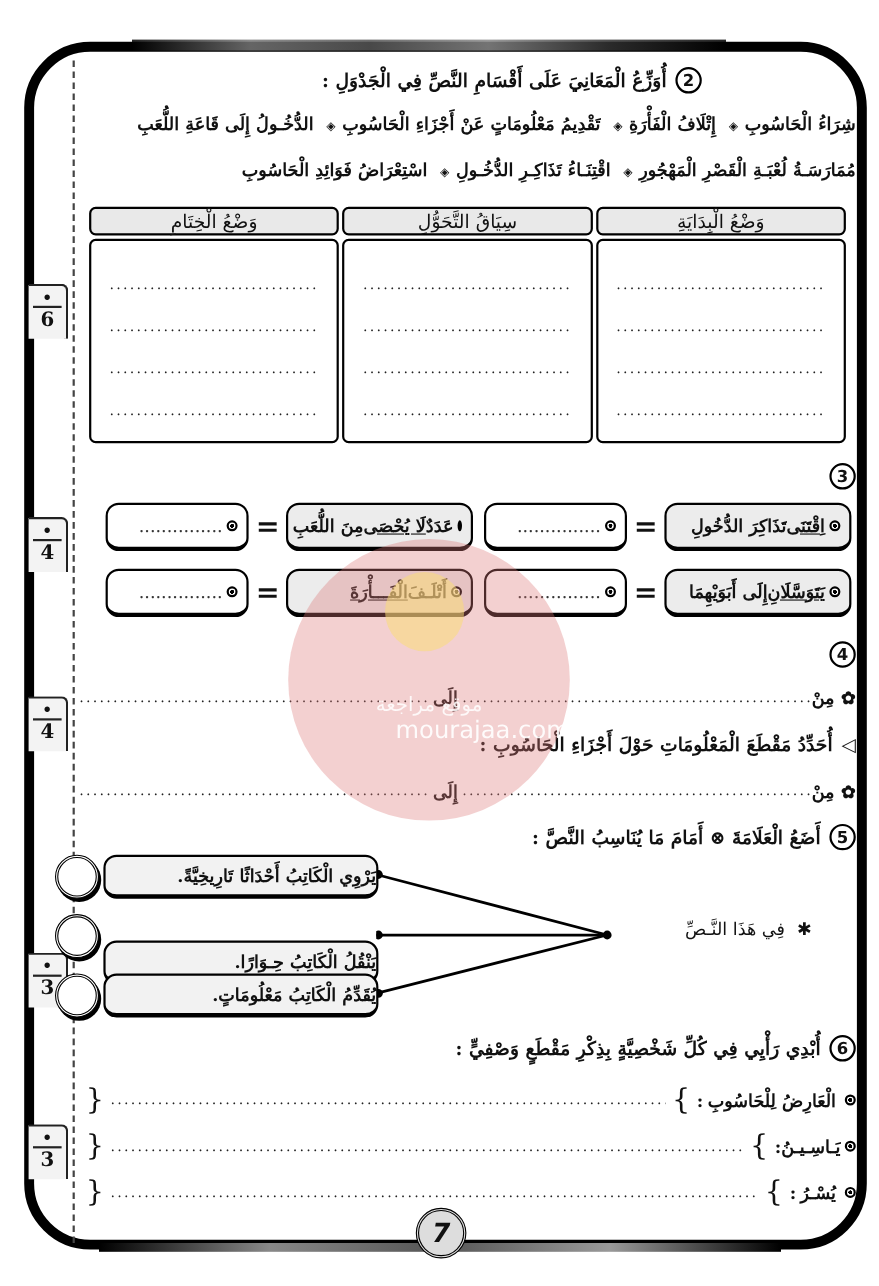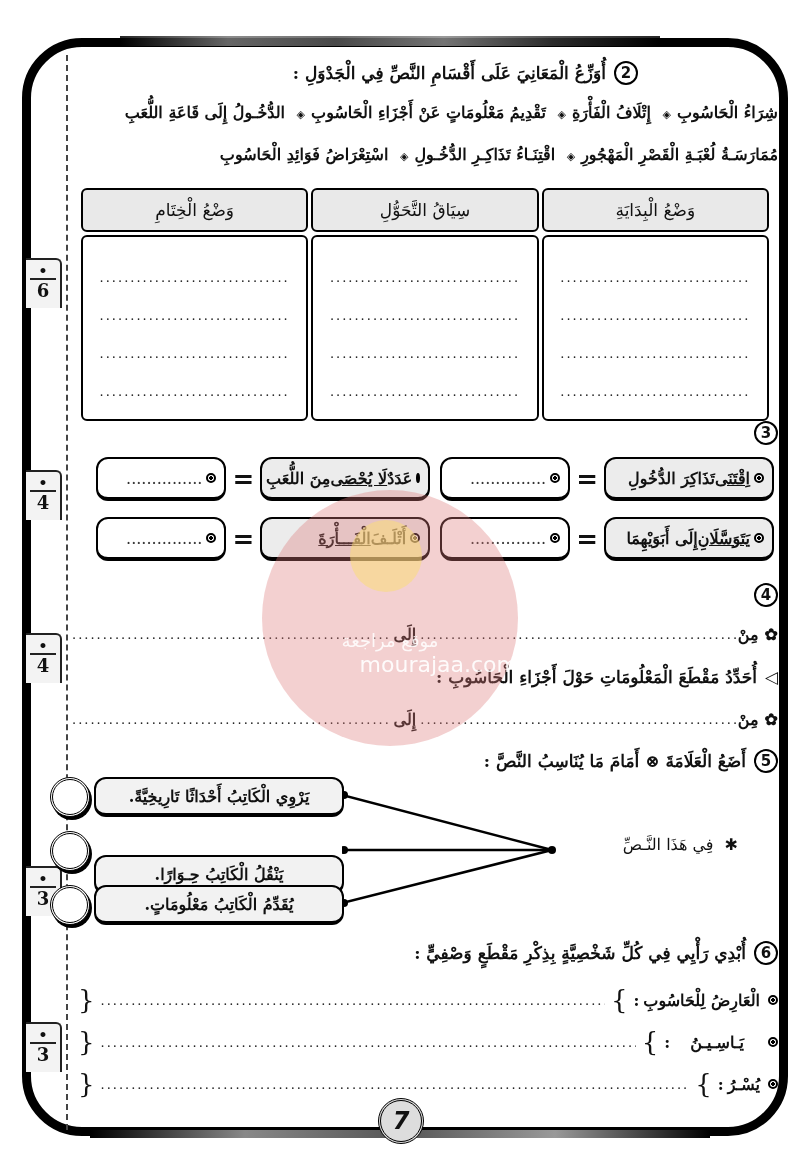--- a/index.html
+++ b/index.html
@@ -12,32 +12,32 @@
   .score{position:absolute;left:26px;width:36px;height:50px;border-top:2px solid #222;border-right:2px solid #222;border-radius:0 6px 0 0;background:#f3f3f3;text-align:center}
   .score .dot{display:block;font-size:14px;line-height:14px;margin-top:4px;font-weight:bold}
   .score .bar{display:block;width:26px;margin:0 auto;border-top:2px solid #222}
   .score .num{display:block;font-size:18px;font-weight:bold;font-family:"DejaVu Serif",serif}
   .content{position:absolute;left:72px;top:55px;width:706px;font-family:"DejaVu Serif",serif}
   .q-title{position:absolute;right:0;font-size:17px;font-weight:bold;white-space:nowrap;display:flex;align-items:center;gap:8px}
   .qnum{display:inline-flex;width:24px;height:24px;border:2.5px solid #000;border-radius:50%;align-items:center;justify-content:center;font-size:15px;font-family:"DejaVu Sans",sans-serif;font-weight:bold}
   .words{position:absolute;right:0;font-size:16px;font-weight:bold;white-space:nowrap;direction:rtl}
   .words span.sep{font-size:11px;margin:0 6px}
   table.dist{position:absolute;right:6px;top:130px;width:694px;border-collapse:separate;border-spacing:3px}
-  .dist th{height:44px;border:2.5px solid #000;border-radius:6px;background:#e9e9e9;font-size:17px;font-weight:normal}
+  .dist th{height:26px;border:2.5px solid #000;border-radius:6px;background:#e9e9e9;font-size:17px;font-weight:normal}
   .dist td{border:2.5px solid #000;border-radius:6px;vertical-align:top;padding:22px 6px 8px}
   .dots{display:block;height:38px;line-height:38px;overflow:hidden;white-space:nowrap;color:#222;letter-spacing:2px;font-size:13px;direction:ltr;text-align:center}
   .expl-row{position:absolute;right:4px;display:flex;direction:rtl;align-items:center;gap:4px}
   .pill{height:44px;border:2px solid #000;border-bottom-width:4px;border-radius:12px;background:#ececec;display:flex;align-items:center;padding:0 8px;font-size:16px;font-weight:bold;white-space:nowrap}
   .pill.blank{background:#fff;color:#333;font-weight:normal;justify-content:flex-start}
   .pill u{text-decoration:underline}
   .eq{font-size:26px;font-weight:bold;margin:0 2px}
   .bullet{display:inline-block;width:10px;height:10px;border:2px solid #000;border-radius:50%;background:radial-gradient(#000 40%,#fff 45%);margin-left:4px;vertical-align:middle}
   .line-row{position:absolute;right:0;width:706px;display:flex;direction:rtl;align-items:center;font-size:16px;font-weight:bold;white-space:nowrap}
   .line-row .fill{flex:1;overflow:hidden;letter-spacing:2px;font-weight:normal;color:#222;font-size:13px;direction:ltr;white-space:nowrap;text-align:right}
-  .choice{position:absolute;width:250px;height:40px;border:2px solid #000;border-bottom-width:4px;border-radius:12px;background:#f2f2f2;font-size:16px;font-weight:bold;display:flex;align-items:center;justify-content:center;white-space:nowrap}
+  .choice{position:absolute;width:250px;height:40px;border:2px solid #000;border-bottom-width:4px;border-radius:12px;background:#f2f2f2;font-size:16px;font-weight:bold;display:flex;align-items:center;justify-content:flex-start;white-space:nowrap}
   .circle{position:absolute;width:40px;height:40px;border:3px double #000;border-radius:50%;background:#fff;box-shadow:2px 3px 0 #000}
   .page-num{position:absolute;left:378px;top:1098px;width:46px;height:46px;border:3px double #000;border-radius:50%;background:#ddd;display:flex;align-items:center;justify-content:center;font-size:24px;font-weight:bold;font-style:italic;font-family:"DejaVu Sans",sans-serif}
   .watermark{position:absolute;left:262px;top:490px;width:256px;height:256px;border-radius:50%;background:rgba(220,120,120,.35);pointer-events:none}
   .watermark .inner{position:absolute;left:88px;top:30px;width:72px;height:72px;border-radius:50%;background:rgba(250,220,120,.55)}
   .watermark .t1{position:absolute;top:140px;width:100%;text-align:center;color:rgba(255,255,255,.85);font-size:18px;font-family:"DejaVu Sans",sans-serif}
   .watermark .t2{position:absolute;top:162px;width:100%;text-align:right;color:rgba(255,255,255,.9);font-size:22px;font-family:"DejaVu Sans",sans-serif}
 </style>
 </head>
 <body>
 
@@ -239,21 +239,21 @@
   <div class="line-row" style="top:930px">
     <span class="bullet"></span>
     <span style="margin:0 4px">الْعَارِضُ لِلْحَاسُوبِ</span>
     <span>:</span>
     <span style="font-size:26px;font-weight:normal;margin:0 6px">}</span>
     <span class="fill">..................................................................................................</span>
     <span style="font-size:26px;font-weight:normal;margin:0 6px">{</span>
   </div>
   <div class="line-row" style="top:972px">
     <span class="bullet"></span>
-    <span style="margin:0 20px">يَـاسِـيـنُ</span>
+    <span style="margin:0 0">يَـاسِـيـنُ</span>
     <span>:</span>
     <span style="font-size:26px;font-weight:normal;margin:0 6px">}</span>
     <span class="fill">..................................................................................................</span>
     <span style="font-size:26px;font-weight:normal;margin:0 6px">{</span>
   </div>
   <div class="line-row" style="top:1014px">
     <span class="bullet"></span>
     <span style="margin:0 4px">يُسْـرُ</span>
     <span>:</span>
     <span style="font-size:26px;font-weight:normal;margin:0 6px">}</span>

